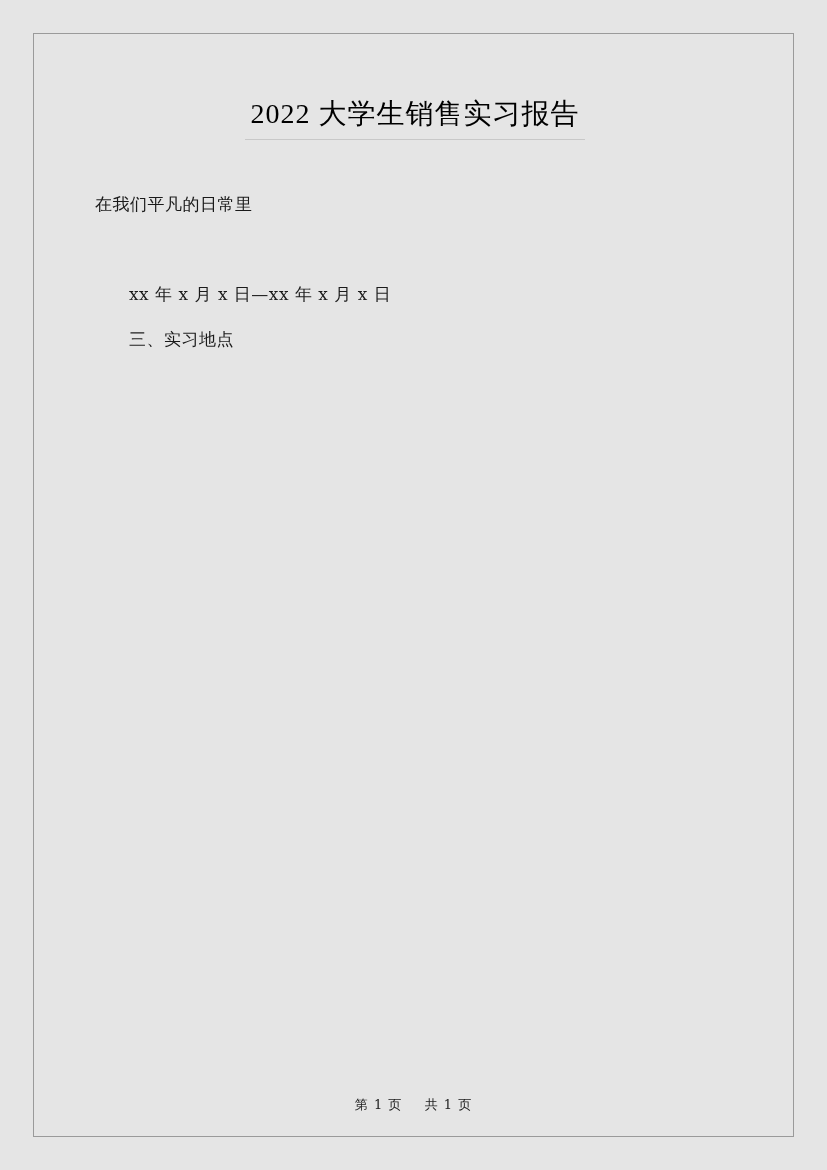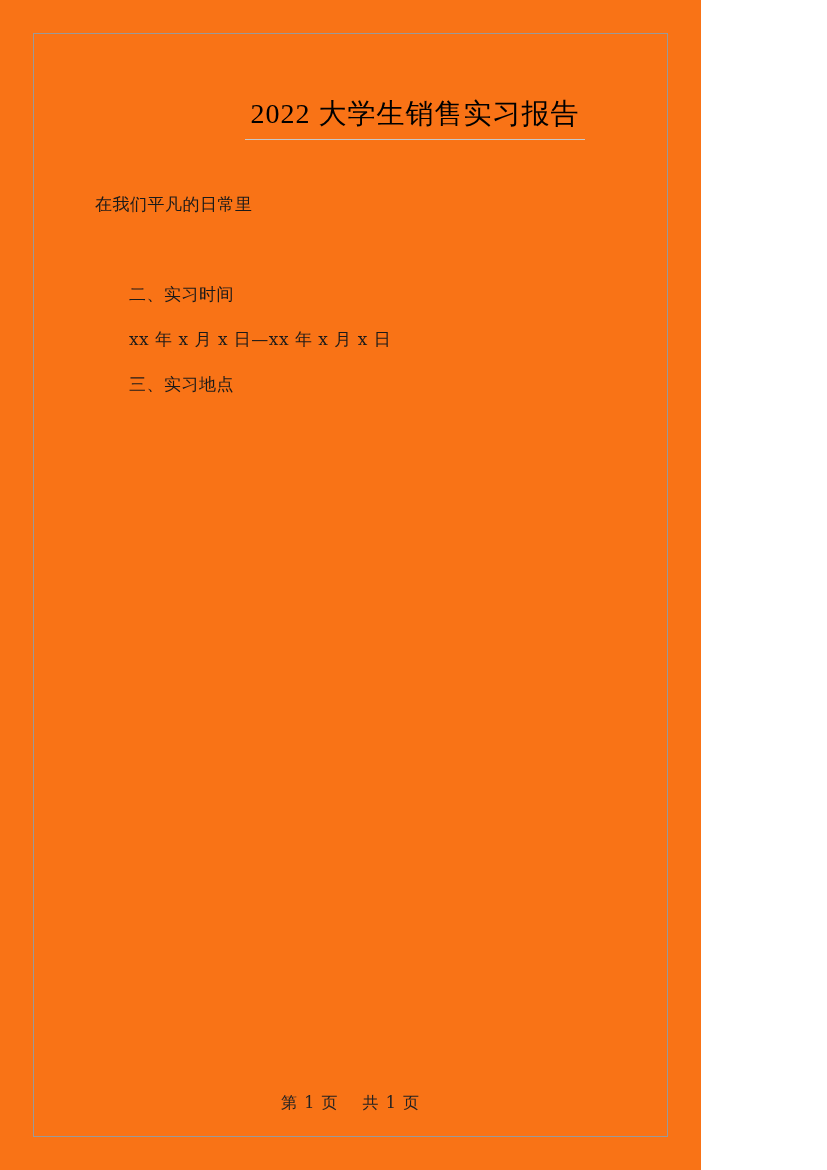--- a/index.html
+++ b/index.html
@@ -8,24 +8,24 @@
     background: #ffffff;
   }
   body {
     width: 827px;
     height: 1170px;
     font-family: "Liberation Serif", "DejaVu Serif", serif;
     color: #1a1a1a;
   }
   .page {
     position: relative;
-    width: 701px;
+    width: 827px;
     height: 1170px;
     box-sizing: border-box;
-    background: #f97316;
+    background: #e5e5e5;
   }
   .page-border {
     position: absolute;
     left: 33px;
     top: 33px;
     right: 33px;
     bottom: 33px;
     border: 1px solid #9a9a9a;
     box-sizing: border-box;
     pointer-events: none;
@@ -70,21 +70,21 @@
   }
   .gap {
     height: 45px;
   }
   .footer {
     position: absolute;
     left: 0;
     right: 0;
     bottom: 56px;
     text-align: center;
-    font-size: 16px;
+    font-size: 13px;
     color: #222;
     font-family: "DejaVu Serif", "Liberation Serif", serif;
     letter-spacing: 1px;
   }
   .footer span {
     display: inline-block;
   }
   .footer .sep {
     width: 12px;
   }
@@ -100,21 +100,20 @@
     <div class="title-rule"></div>
 
     <div class="body-text p-first">
       <p class="p">在我们平凡的日常里</p>
     </div>
 
 
     <div class="gap"></div>
 
     <div class="body-text">
-      <p class="p indent">二、实习时间</p>
       <p class="p indent">xx 年 x 月 x 日—xx 年 x 月 x 日</p>
       <p class="p indent">三、实习地点</p>
     </div>
   </div>
 
   <div class="footer">
     <span>第 1 页</span>
     <span class="sep"></span>
     <span>共 1 页</span>
   </div>

